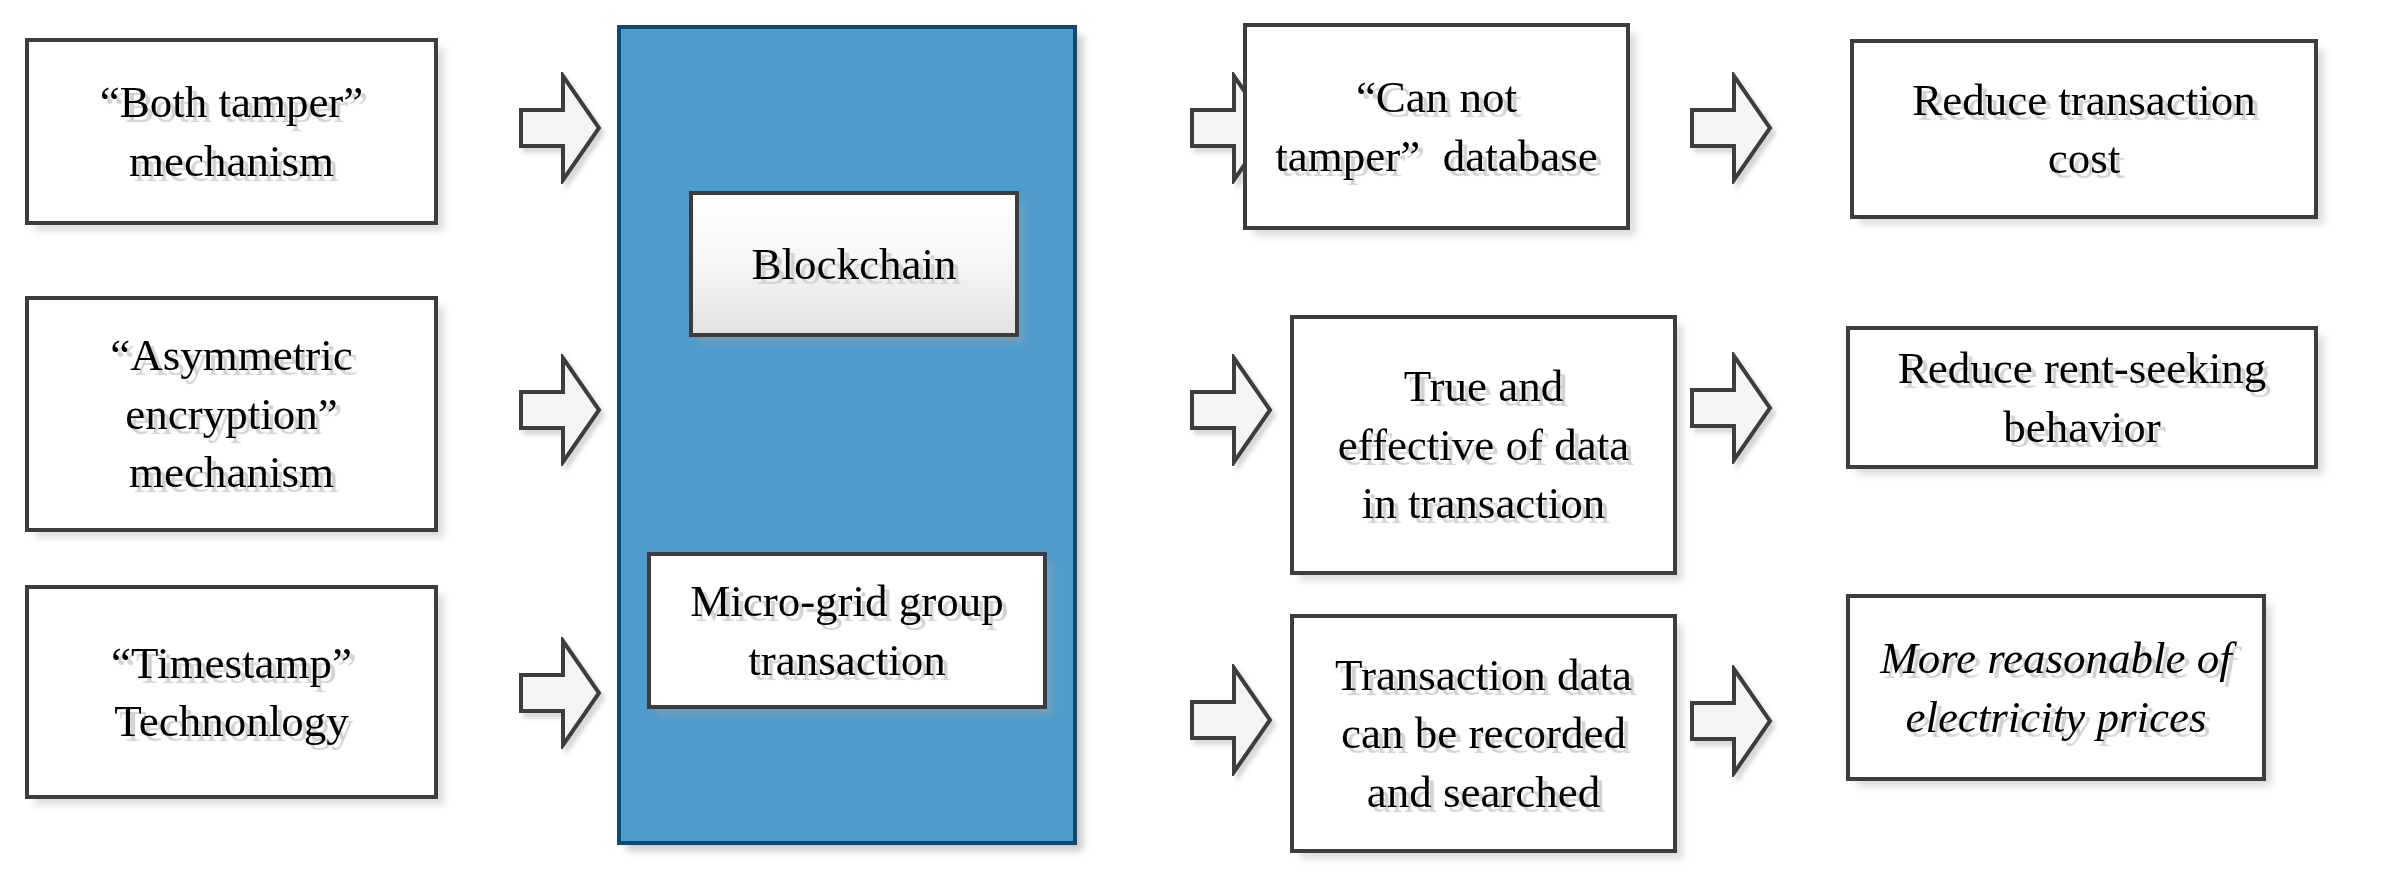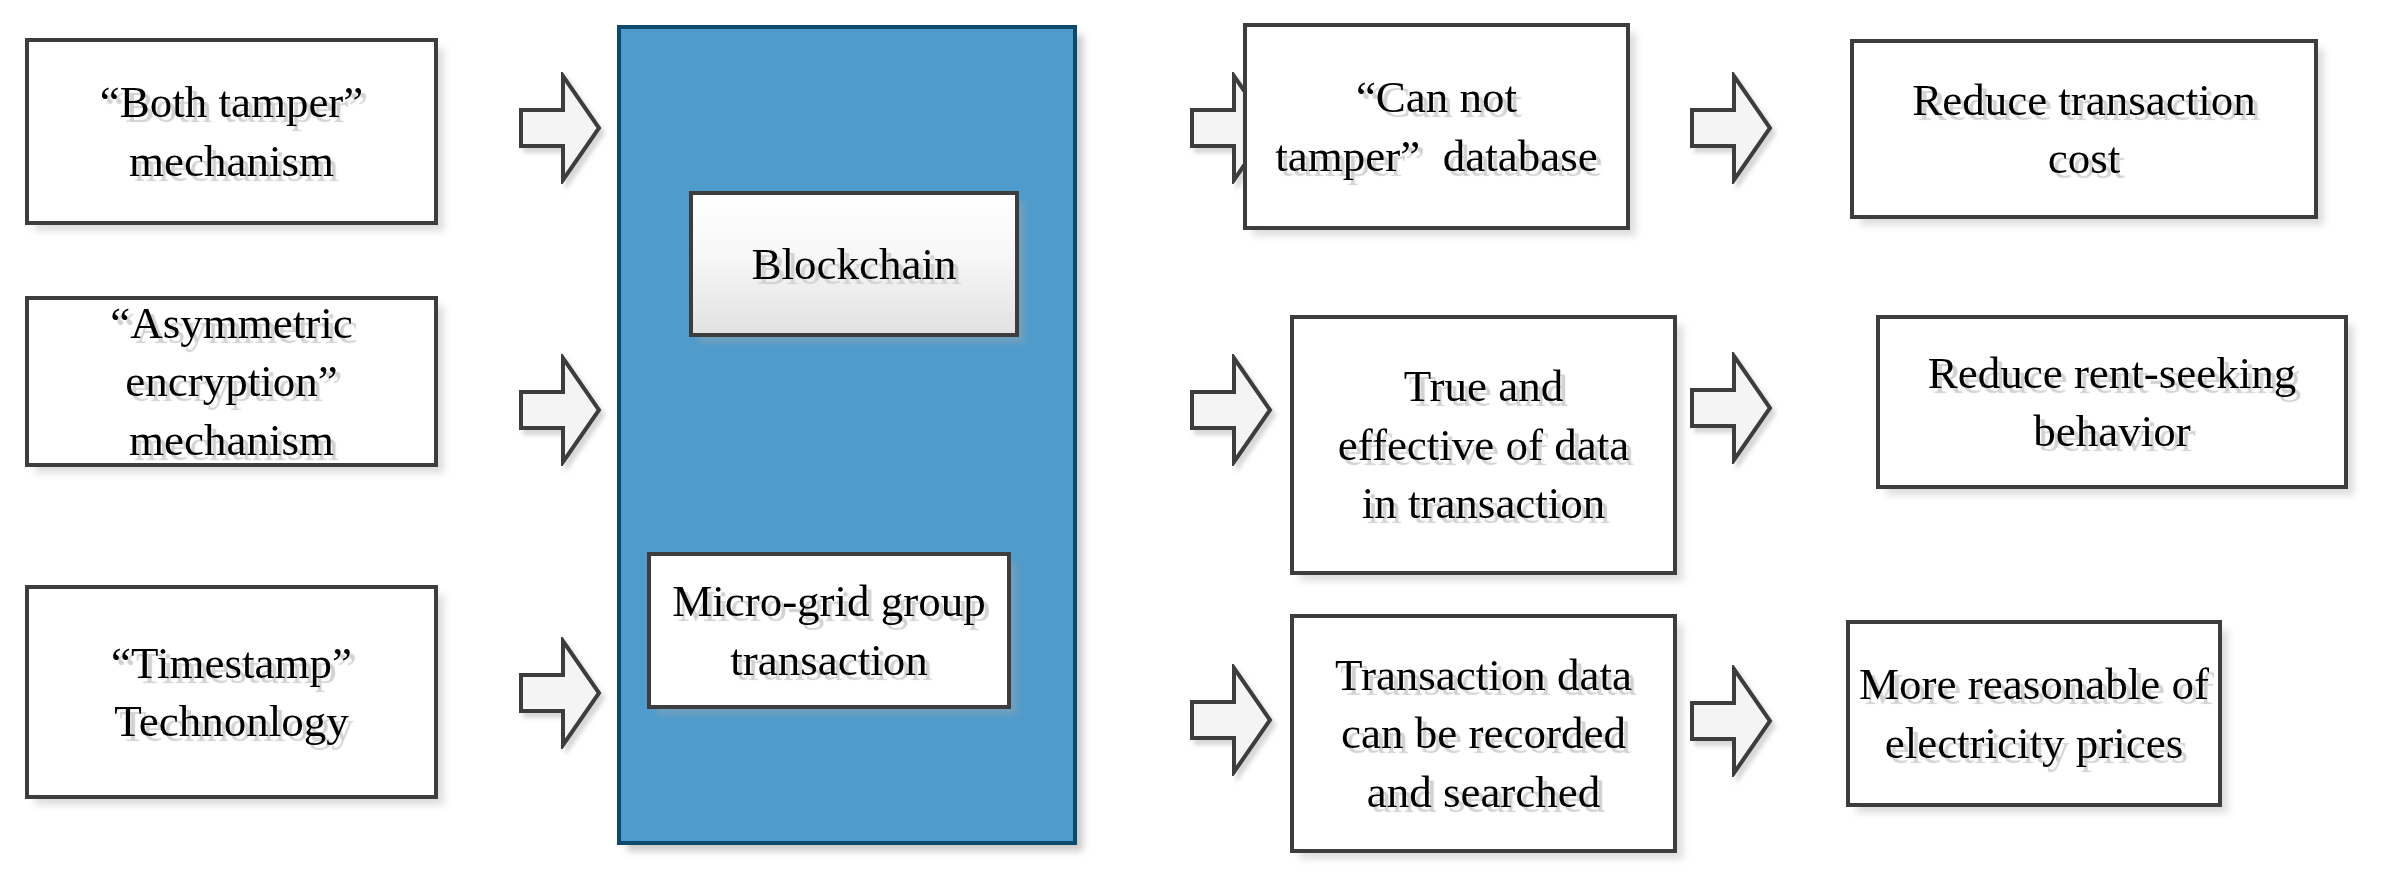--- a/index.html
+++ b/index.html
@@ -22,44 +22,44 @@
   .lbl{
     white-space:pre-line;
     font-size:45px;
     line-height:1.3;
     color:#000000;
     text-shadow:5px 5px 1px #d2d2d2;
     padding:0 8px;
   }
   
   .b-l1{left:25px;top:38px;width:413px;height:187px;}
-  .b-l2{left:25px;top:296px;width:413px;height:171px;}
+  .b-l2{left:25px;top:296px;width:413px;height:236px;}
   .b-l3{left:25px;top:585px;width:413px;height:214px;}
   
   .bluebox{
     position:absolute;
     left:617px;top:25px;width:460px;height:820px;
     background:#4f9bcb;
     border:4px solid #0c4a6e;
     box-sizing:border-box;
     box-shadow:8px 8px 7px -2px rgba(140,140,140,0.45);
   }
   .b-block{
     left:68px;top:162px;width:330px;height:146px;
     background:linear-gradient(180deg,#ffffff 0%,#f7f7f7 45%,#e2e2e2 100%);
   }
-  .b-micro{left:26px;top:523px;width:364px;height:157px;}
+  .b-micro{left:26px;top:523px;width:400px;height:157px;}
   
   .b-m1{left:1243px;top:23px;width:387px;height:207px;}
   .b-m2{left:1290px;top:283px;width:387px;height:260px;margin-top:32px;}
   .b-m3{left:1290px;top:614px;width:387px;height:239px;}
   
   .b-r1{left:1850px;top:39px;width:468px;height:180px;}
-  .b-r2{left:1846px;top:315px;width:472px;height:174px;margin-left:30px;}
-  .b-r3{left:1846px;top:620px;width:376px;height:187px;}
+  .b-r2{left:1846px;top:326px;width:472px;height:143px;}
+  .b-r3{left:1846px;top:594px;width:420px;height:187px;font-style:italic;}
   
   .arrow{
     position:absolute;width:84px;height:112px;
     filter:drop-shadow(4px 5px 2px rgba(175,175,175,0.5));
   }
   .arrow polygon{
     fill:#f4f4f4;
     stroke:#3d3d3d;
     stroke-width:4;
     stroke-linejoin:miter;

